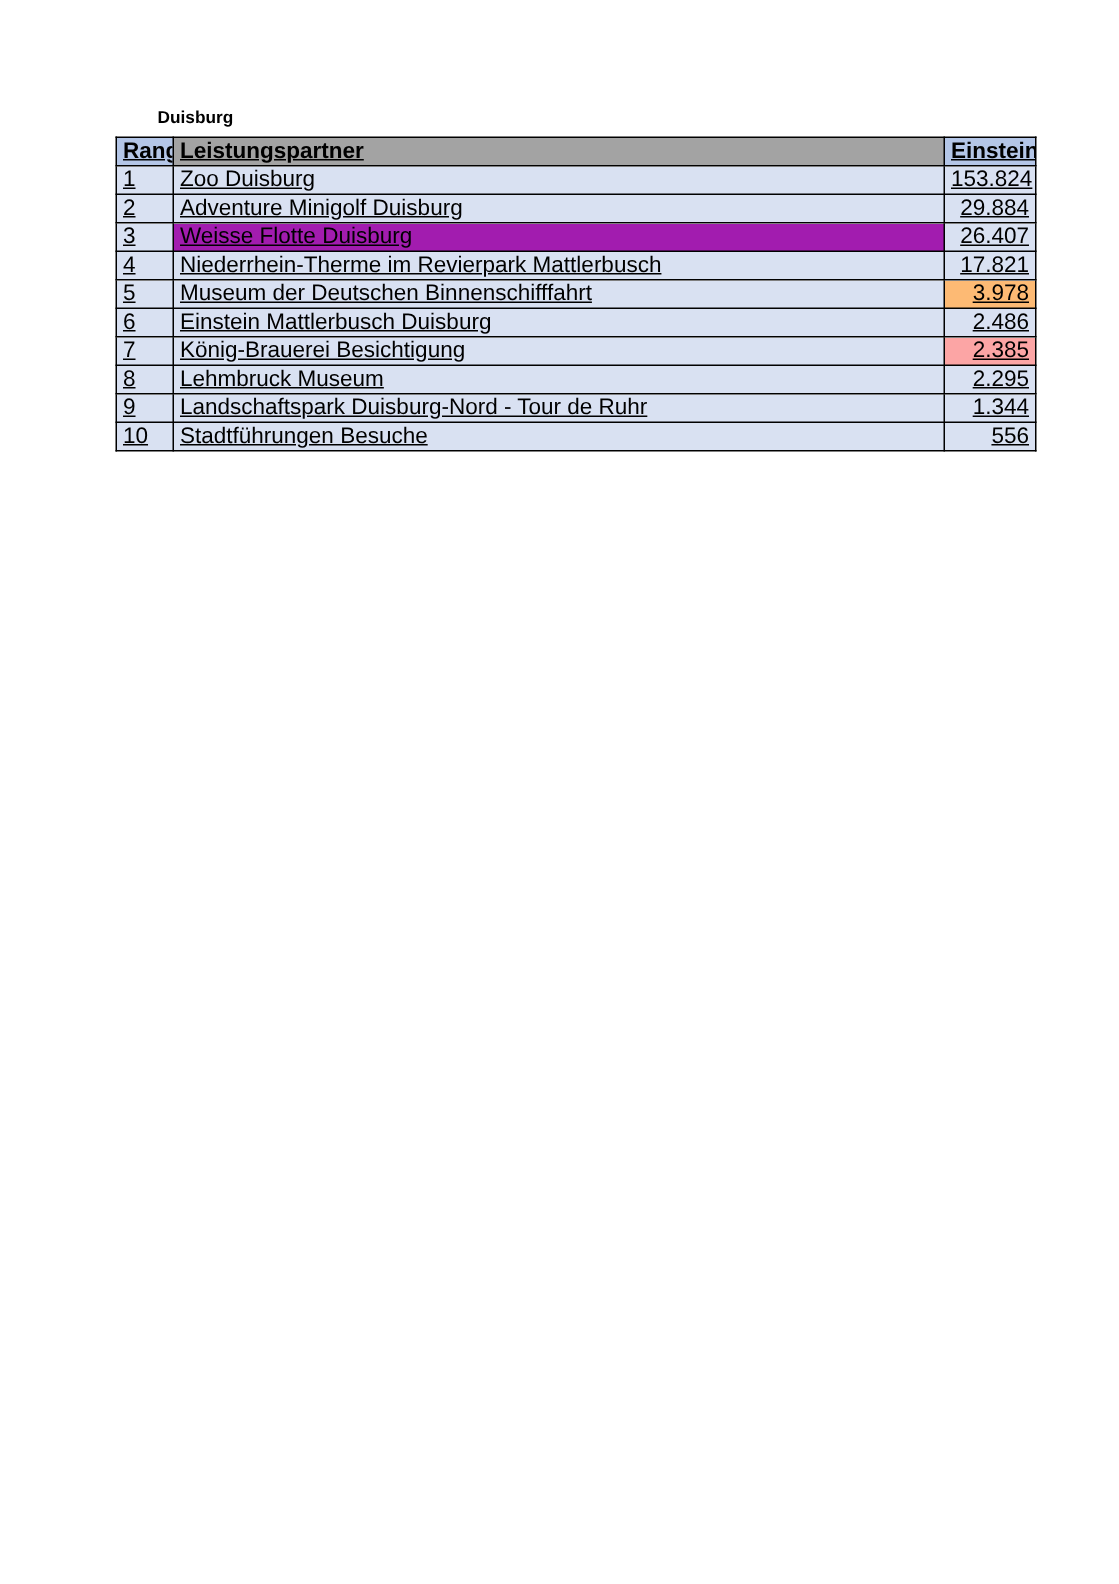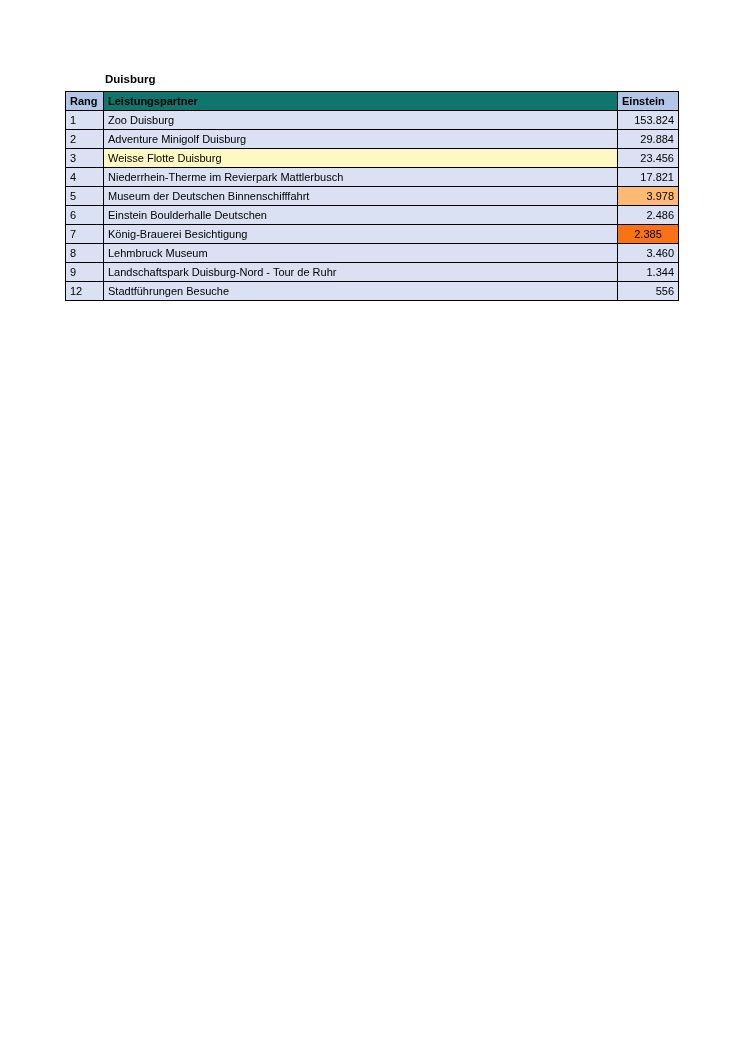--- a/index.html
+++ b/index.html
@@ -22,26 +22,27 @@
     position: absolute;
     left: 105px;
     top: 72px;
     font-size: 11.5px;
     font-weight: bold;
     line-height: 14px;
     white-space: nowrap;
   }
   table.rank-table {
     position: absolute;
-    left: 65px;
+    left: 77px;
     top: 91px;
     width: 613px;
     border-collapse: collapse;
     table-layout: fixed;
-    font-size: 11px;
+    font-size: 15px;
+    text-decoration: underline;
   }
   table.rank-table col.col-rank    { width: 38px; }
   table.rank-table col.col-partner { width: 514px; }
   table.rank-table col.col-visits  { width: 61px; }
   table.rank-table th,
   table.rank-table td {
     border: 1px solid #000000;
     padding: 1px 4px 2px 4px;
     height: 19px;
     overflow: hidden;
@@ -65,71 +66,71 @@
 
   <table class="rank-table">
     <colgroup>
       <col class="col-rank">
       <col class="col-partner">
       <col class="col-visits">
     </colgroup>
     <thead>
       <tr>
         <th style="background: rgb(180, 198, 231);">Rang</th>
-        <th style="background: #0f766e;">Leistungspartner</th>
+        <th style="background: #a3a3a3;">Leistungspartner</th>
         <th style="background: rgb(180, 198, 231);">Einstein</th>
       </tr>
     </thead>
     <tbody>
         <tr>
       <td class="rank-col" style="background: rgb(217, 225, 242);">1</td>
       <td class="text" style="background: rgb(217, 225, 242); margin-top: 25px;">Zoo Duisburg</td>
       <td class="num" style="background: rgb(217, 225, 242);">153.824</td>
     </tr>
         <tr>
       <td class="rank-col" style="background: rgb(217, 225, 242);">2</td>
       <td class="text" style="background: rgb(217, 225, 242);">Adventure Minigolf Duisburg</td>
       <td class="num" style="background: rgb(217, 225, 242);">29.884</td>
     </tr>
         <tr>
       <td class="rank-col" style="background: rgb(217, 225, 242);">3</td>
-      <td class="text" style="background: #fef9c3;">Weisse Flotte Duisburg</td>
-      <td class="num" style="background: rgb(217, 225, 242);">23.456</td>
+      <td class="text" style="background: #a21caf;">Weisse Flotte Duisburg</td>
+      <td class="num" style="background: rgb(217, 225, 242);">26.407</td>
     </tr>
         <tr>
       <td class="rank-col" style="background: rgb(217, 225, 242);">4</td>
       <td class="text" style="background: rgb(217, 225, 242);">Niederrhein-Therme im Revierpark Mattlerbusch</td>
       <td class="num" style="background: rgb(217, 225, 242);">17.821</td>
     </tr>
         <tr>
       <td class="rank-col" style="background: rgb(217, 225, 242);">5</td>
       <td class="text" style="background: rgb(217, 225, 242);">Museum der Deutschen Binnenschifffahrt</td>
       <td class="num" style="background: #fdba74;">3.978</td>
     </tr>
         <tr>
       <td class="rank-col" style="background: rgb(217, 225, 242);">6</td>
-      <td class="text" style="background: rgb(217, 225, 242);">Einstein Boulderhalle Deutschen</td>
+      <td class="text" style="background: rgb(217, 225, 242);">Einstein Mattlerbusch Duisburg</td>
       <td class="num" style="background: rgb(217, 225, 242);">2.486</td>
     </tr>
         <tr>
       <td class="rank-col" style="background: rgb(217, 225, 242);">7</td>
       <td class="text" style="background: rgb(217, 225, 242); margin-left: 19px;">König-Brauerei Besichtigung</td>
-      <td class="num" style="background: #f97316; text-align: center;">2.385</td>
+      <td class="num" style="background: #fca5a5;">2.385</td>
     </tr>
         <tr>
       <td class="rank-col" style="background: rgb(217, 225, 242);">8</td>
       <td class="text" style="background: rgb(217, 225, 242);">Lehmbruck Museum</td>
-      <td class="num" style="background: rgb(217, 225, 242);">3.460</td>
+      <td class="num" style="background: rgb(217, 225, 242);">2.295</td>
     </tr>
         <tr>
       <td class="rank-col" style="background: rgb(217, 225, 242);">9</td>
       <td class="text" style="background: rgb(217, 225, 242);">Landschaftspark Duisburg-Nord - Tour de Ruhr</td>
       <td class="num" style="background: rgb(217, 225, 242);">1.344</td>
     </tr>
         <tr>
-      <td class="rank-col" style="background: rgb(217, 225, 242);">12</td>
+      <td class="rank-col" style="background: rgb(217, 225, 242);">10</td>
       <td class="text" style="background: rgb(217, 225, 242);">Stadtführungen Besuche</td>
       <td class="num" style="background: rgb(217, 225, 242);">556</td>
     </tr>
       </tbody>
   </table>
 
 </div>
 
 </body></html>

